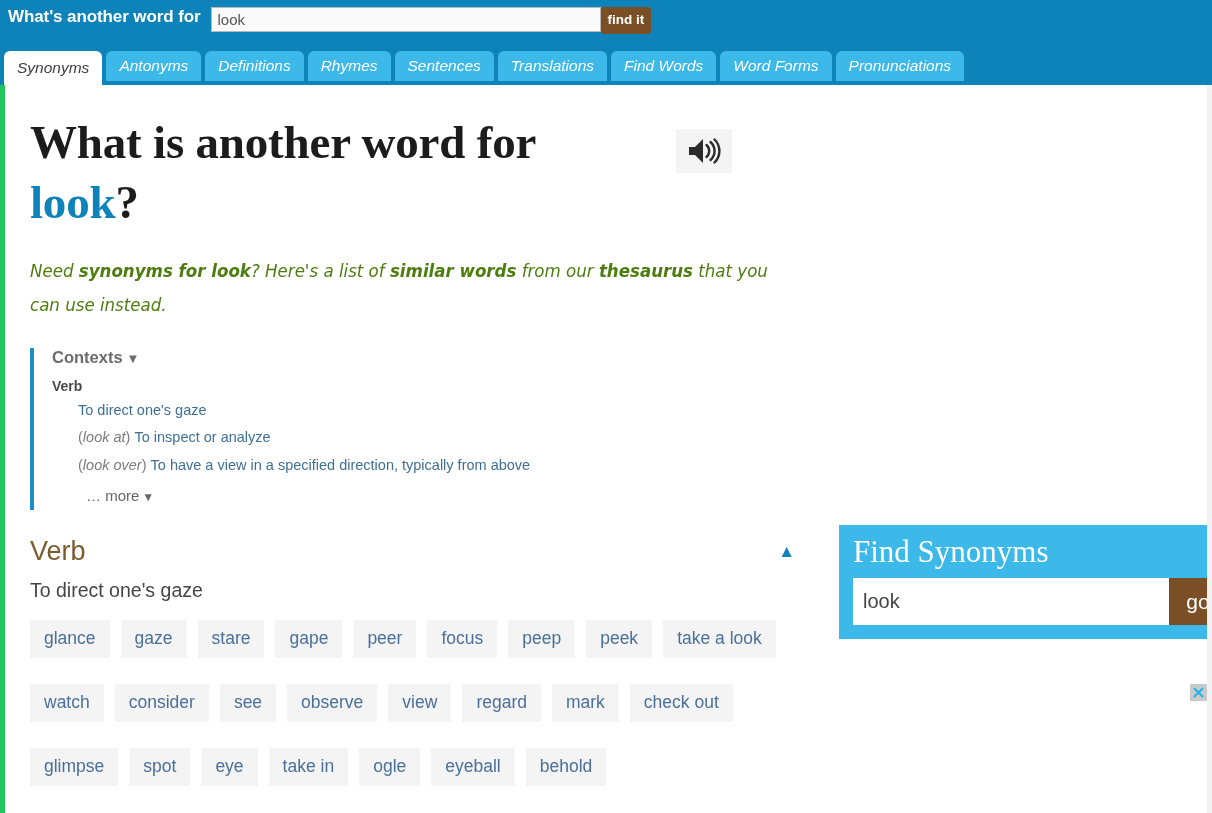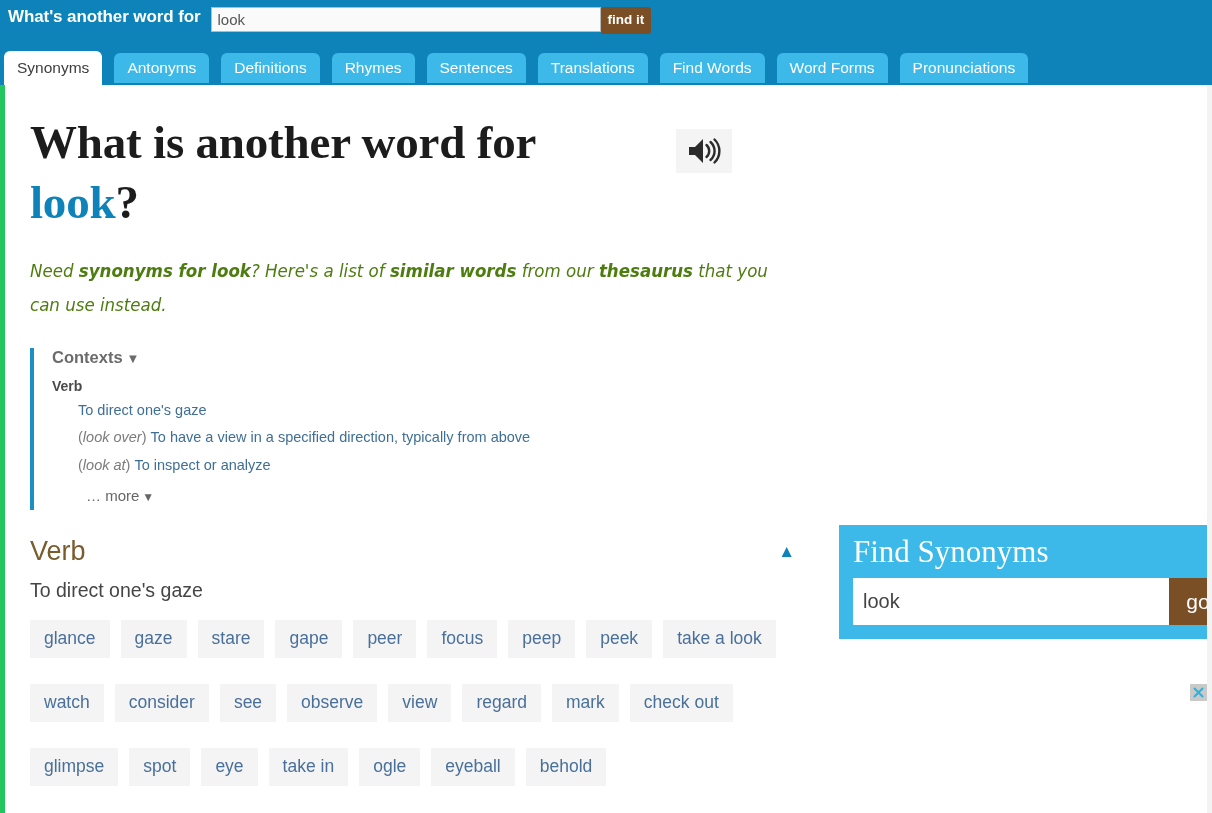--- a/index.html
+++ b/index.html
@@ -63,22 +63,23 @@
     font-family: "Liberation Sans", sans-serif;
     line-height: 1;
   }
 
   
   #tabs {
     position: absolute;
     left: 4px;
     bottom: 0;
     display: flex;
-    align-items: center;
-    gap: 12px;
+    align-items: flex-start;
+    gap: 4px;
+    font-style: italic;
   }
   .tab {
     background: #3cb9e8;
     color: #ffffff;
     font-size: 15.5px;
     padding: 5px 13px 6px 13px;
     border-radius: 6px 6px 0 0;
     white-space: nowrap;
     cursor: pointer;
     line-height: 1.25;
@@ -340,22 +341,22 @@
       <span>Need </span><b>synonyms for look</b><span>? Here's a list of </span><b>similar words</b><span> from our </span><b>thesaurus</b><span> that you can use instead.</span>
     </p>
 
     <div id="contexts">
       <div id="contexts-head">
         <span>Contexts</span><span class="caret">▼</span>
       </div>
       <div class="ctx-pos">Verb</div>
       <div id="ctx-items">
           <div class="ctx-item"><span>To direct one's gaze</span></div>
+          <div class="ctx-item"><span class="par">(<i>look at</i>)&nbsp;</span><span>To inspect or analyze</span></div>
           <div class="ctx-item"><span class="par">(<i>look over</i>)&nbsp;</span><span>To have a view in a specified direction, typically from above</span></div>
-          <div class="ctx-item"><span class="par">(<i>look at</i>)&nbsp;</span><span>To inspect or analyze</span></div>
         </div>
       <div id="ctx-more">
         <span>… more</span><span class="caret">▼</span>
       </div>
     </div>
 
     <div id="verb-section">
       <div id="verb-head-row">
         <h2 id="verb-title">Verb</h2>
         <span id="verb-collapse">▲</span>

